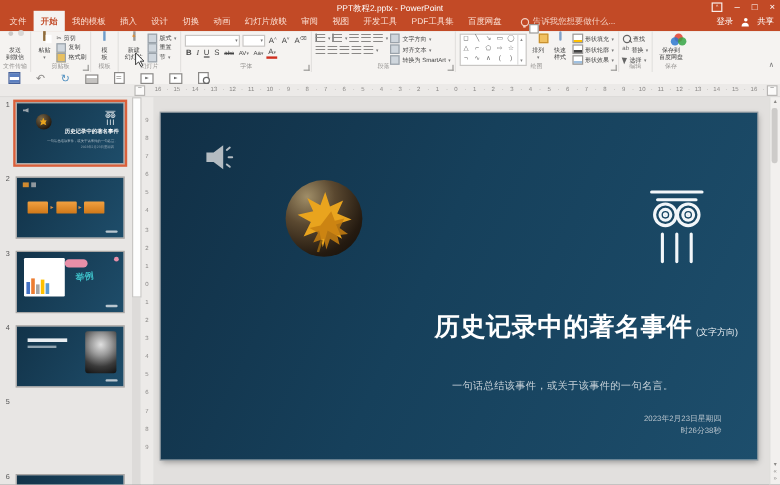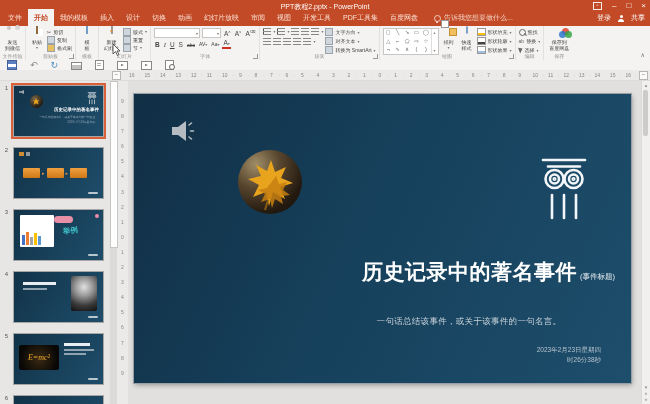--- a/index.html
+++ b/index.html
@@ -539,29 +539,20 @@
         <div class="mini">
           <span class="m4-t"></span>
           <span class="m4-s"></span>
           <span class="m4-photo"></span>
           <span class="note"></span>
         </div>
       </div>
 
       <div class="trow">
         <span class="tnum">5</span>
-        <div class="mini">
-          <span class="m5-black">
-            <span class="m5-f">E=mc²</span>
-          </span>
-          <span class="m5-t"></span>
-          <span class="m5-s1"></span>
-          <span class="m5-s2"></span>
-          <span class="note"></span>
-        </div>
       </div>
 
       <div class="trow">
         <span class="tnum">6</span>
         <div class="mini">
           
         </div>
       </div>
     </div>
 
@@ -621,21 +612,21 @@
               <circle cx="32.5" cy="21" r="4.5"></circle>
             <circle cx="13.5" cy="21" r="0.8" fill="#f2f6f9"></circle>
               <circle cx="32.5" cy="21" r="0.8" fill="#f2f6f9"></circle>
             <line x1="11" y1="37" x2="11" y2="60"></line>
             <line x1="23" y1="37" x2="23" y2="60"></line>
             <line x1="35" y1="37" x2="35" y2="60"></line>
           </g>
         </svg>
 
         <div class="title-wrap">
-          <span class="stitle">历史记录中的著名事件</span><span class="ssuffix">(事件标题)</span>
+          <span class="stitle">历史记录中的著名事件</span><span class="ssuffix">(文字方向)</span>
         </div>
 
         <div class="ssub">一句话总结该事件，或关于该事件的一句名言。</div>
 
         <div class="sdate">
           <div>2023年2月23日星期四</div>
           <div>时26分38秒</div>
         </div>
       </div>
     </div>

